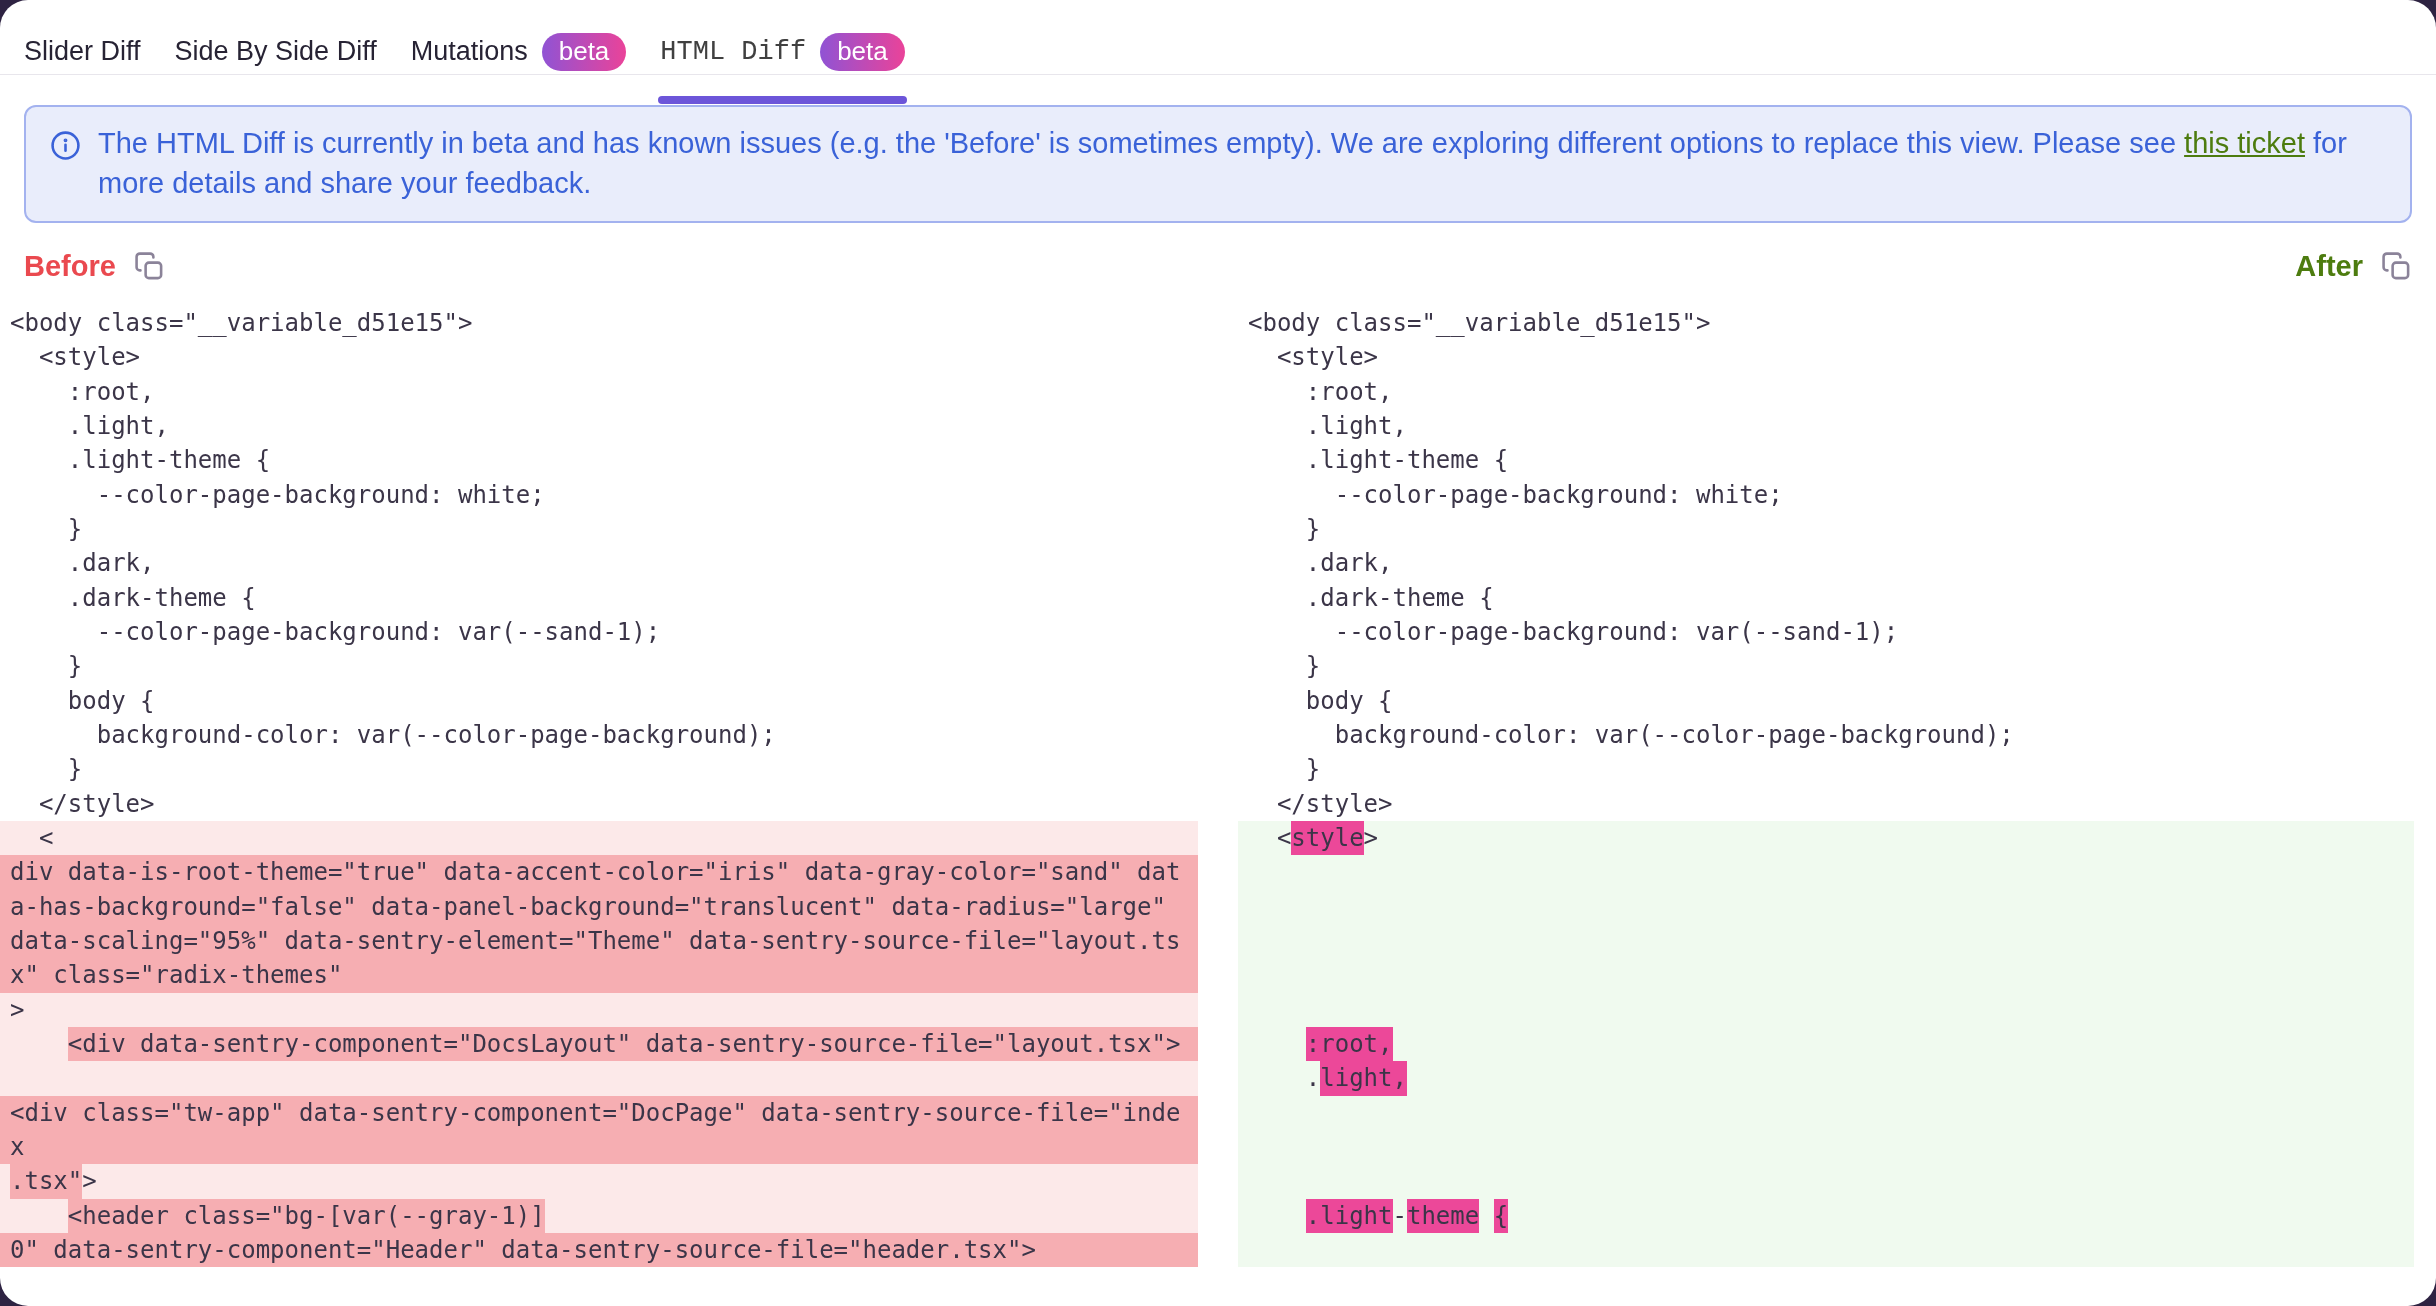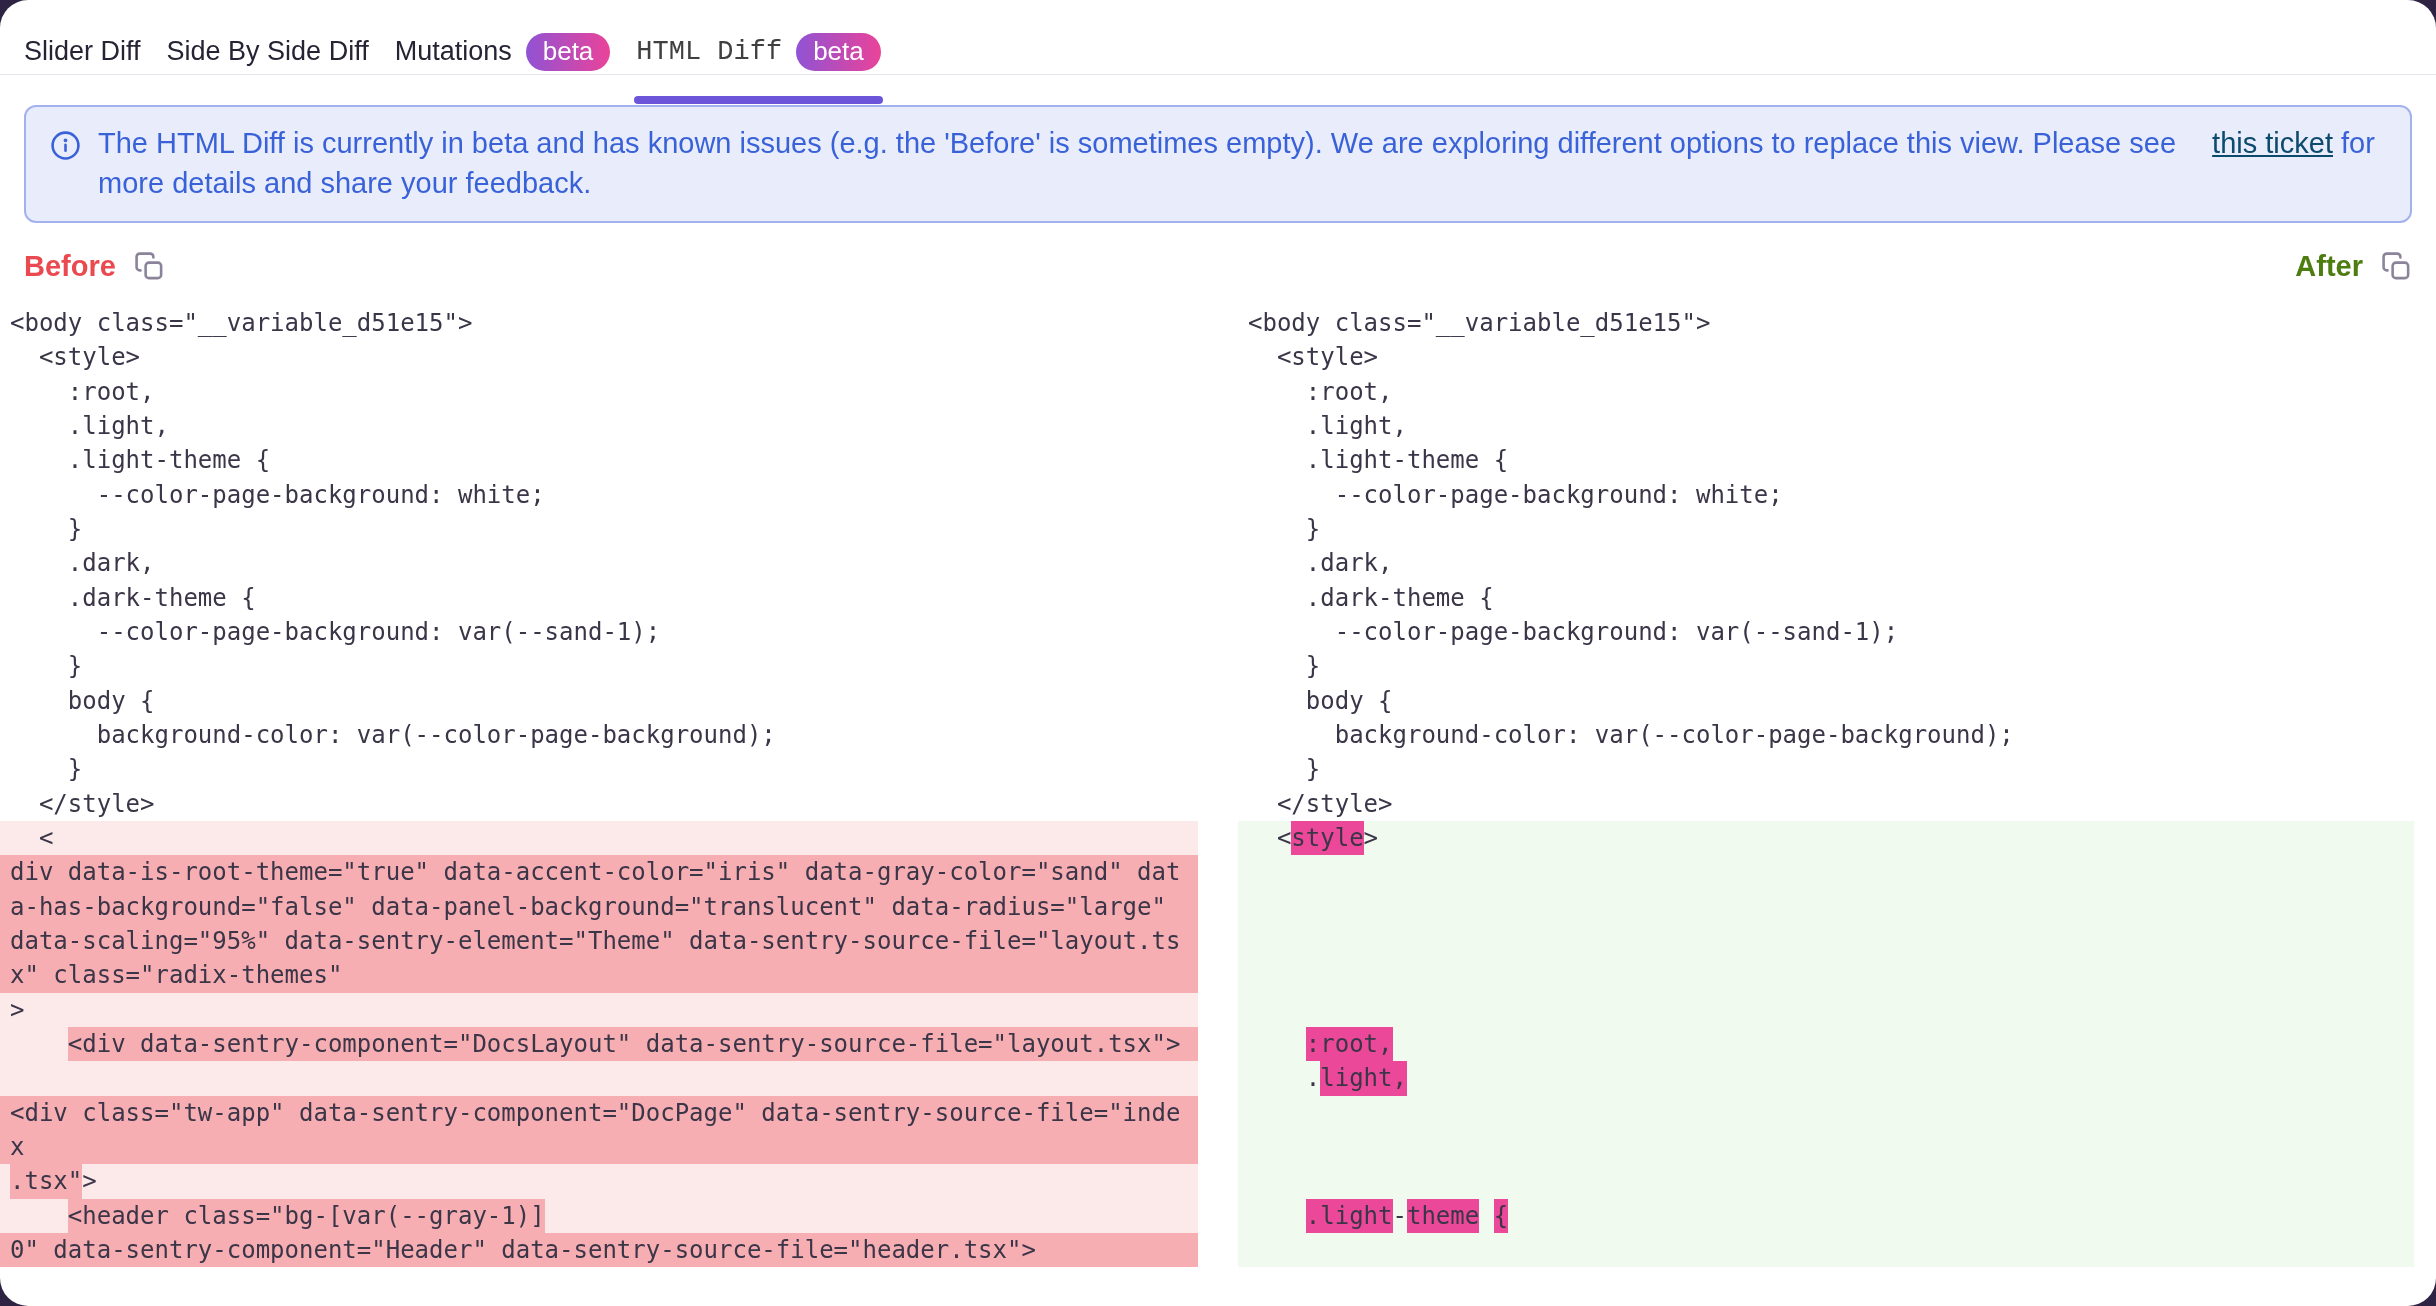--- a/index.html
+++ b/index.html
@@ -1,28 +1,28 @@
 <!DOCTYPE html>
 <html><head>
 <meta charset="utf-8">
 <style>
   html,body{margin:0;padding:0;width:2436px;height:1306px;background:#2e2342;font-family:"Liberation Sans",sans-serif;}
   .card{position:absolute;inset:0;background:#ffffff;border-radius:28px;overflow:hidden;}
 
   
-  .tabbar{display:flex;align-items:flex-start;gap:26px;padding:28px 24px 0 24px;border-bottom:1px solid #e8e6ec;height:75px;box-sizing:border-box;}
+  .tabbar{display:flex;align-items:flex-start;gap:34px;padding:28px 24px 0 24px;border-bottom:1px solid #e8e6ec;height:75px;box-sizing:border-box;}
   .tab{position:relative;display:flex;align-items:center;gap:14px;height:47px;font-size:27px;font-weight:500;color:#272334;cursor:pointer;}
   .tab.active .tab-label{color:#404040;font-family:Liberation Mono, monospace;}
   .tab.active::after{content:"";position:absolute;left:-2px;right:-2px;bottom:-29px;height:8px;border-radius:6px;background:#6c55d9;}
   .beta-badge{display:inline-block;font-size:26px;font-weight:500;color:#ffffff;padding:5px 17px 7px;border-radius:999px;background:linear-gradient(90deg,#9053d4,#ea4399);line-height:1;}
 
   
   .banner{margin:30px 24px 0;background:#e9edfb;border:2px solid #a3b2ef;border-radius:12px;padding:16px 26px 18px 24px;display:flex;gap:17px;color:#3a62d8;font-size:29px;line-height:40px;box-sizing:border-box;}
   .banner svg{flex:0 0 auto;margin-top:7px;}
-  .banner a{color:#0c4a6e;text-decoration:underline;cursor:pointer;margin-left:28px;}
+  .banner a{color:#4d7c0f;text-decoration:underline;cursor:pointer;}
 
   
   .heads{display:flex;justify-content:space-between;align-items:center;margin:27px 24px 0;}
   .head-group{display:flex;align-items:center;gap:18px;}
   .head-title{font-size:29px;font-weight:700;}
   .head-title.before{color:#ea494f;}
   .head-title.after{color:#4d7c0f;}
   .copy-btn{display:flex;align-items:center;cursor:pointer;}
 
   

